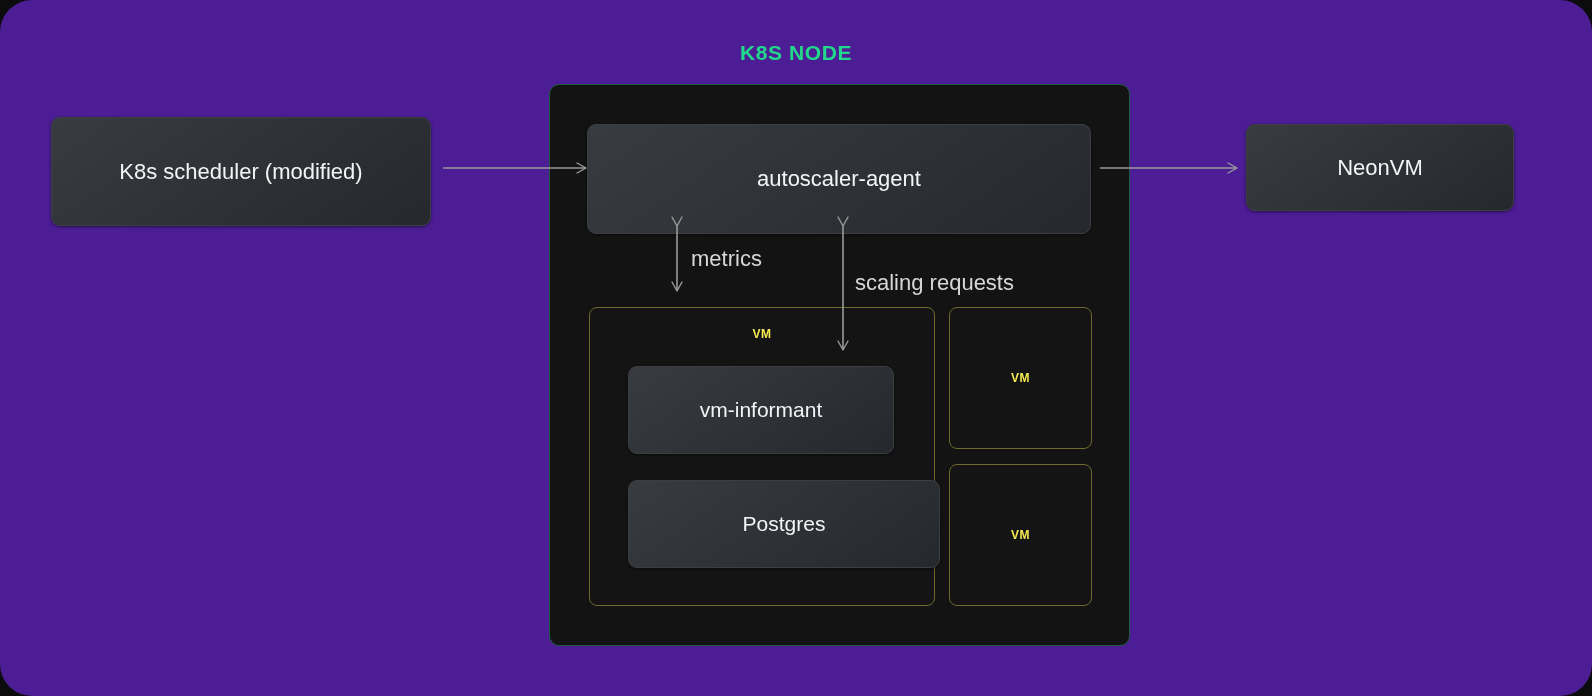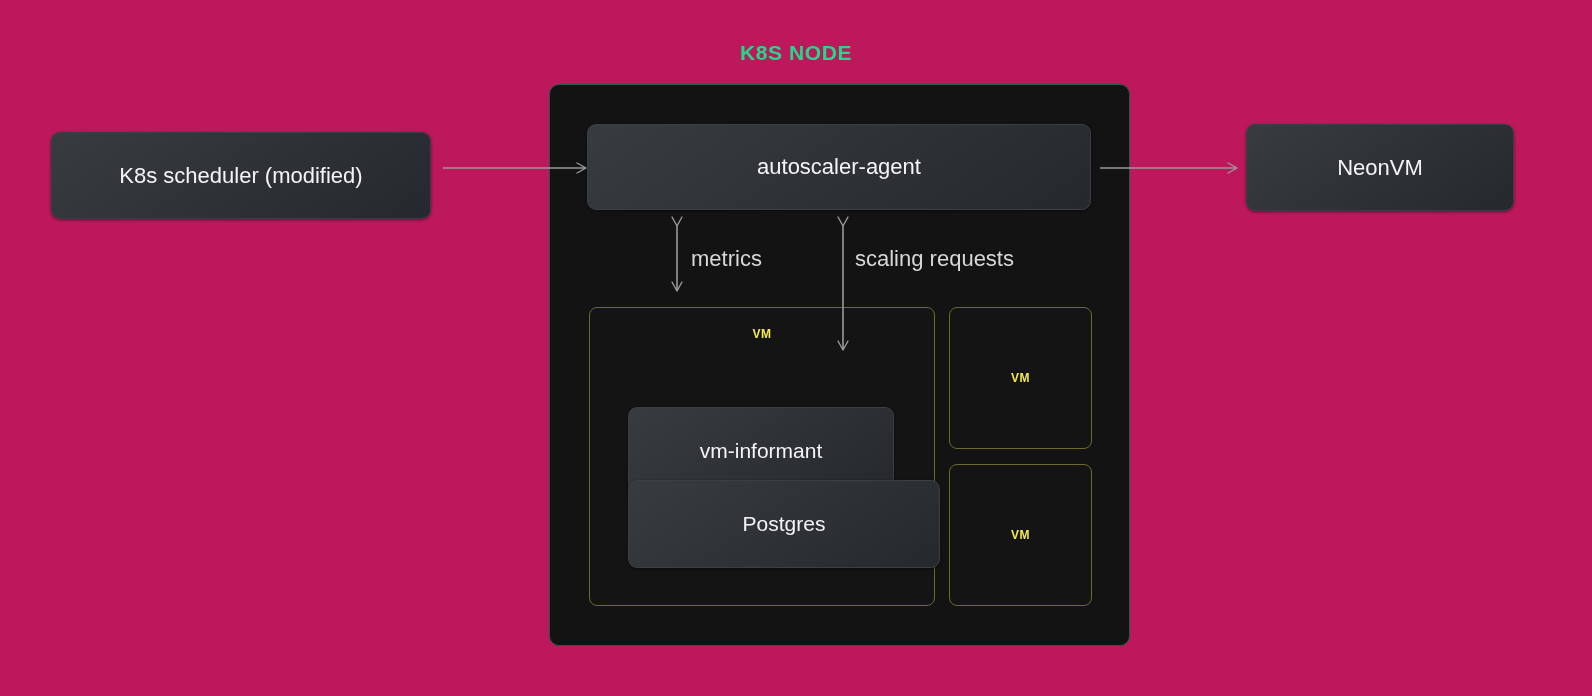--- a/index.html
+++ b/index.html
@@ -52,23 +52,23 @@
     background: linear-gradient(145deg, #383b40 0%, #303337 42%, #25282c 100%);
     display: flex;
     align-items: center;
     justify-content: center;
     color: #f3f4f6;
     font-size: 22px;
     font-weight: 400;
     box-shadow: 0 1px 3px rgba(0,0,0,.5);
   }
 
-  .scheduler-box { left: 51px;   top: 132px; width: 380px; height: 87px; }
+  .scheduler-box { left: 51px;   top: 117px; width: 380px; height: 109px; }
   .neonvm-box    { left: 1246px; top: 124px; width: 268px; height: 87px; }
-  .agent-box     { left: 587px;  top: 124px; width: 504px; height: 86px; }
+  .agent-box     { left: 587px;  top: 124px; width: 504px; height: 110px; }
 
   .informant-box { left: 628px; top: 366px; width: 266px; height: 88px; font-size: 21px; }
   .postgres-box  { left: 628px; top: 480px; width: 312px; height: 88px; font-size: 21px; }
 
   
   .vm-box {
     position: absolute;
     border: 1px solid #6e6a2b;
     border-radius: 8px;
     background: #141414;
@@ -110,21 +110,21 @@
     color: #d6d7d9;
     font-size: 22px;
     white-space: nowrap;
   }
   .label-metrics  { left: 691px; top: 246px; }
   .label-scaling  { left: 855px; top: 246px; }
 </style>
 </head>
 <body style="background: rgb(12, 12, 12);">
 
-<div id="canvas" style="background: #be185d;">
+<div id="canvas" style="background: #4c1d95; border-radius: 32px;">
 
   <div class="node-title" style="color: rgb(33, 217, 138);">K8S NODE</div>
 
   <div class="k8s-node" style="border-color: rgb(31, 92, 67);">
 
     <div class="vm-box vm-main" style="left: 39px; top: 222px; border-color: rgb(110, 106, 43);">
       <div class="vm-label" style="color: rgb(245, 234, 82);">VM</div>
     </div>
 
     <div class="vm-box vm-small-1" style="left: 399px; top: 222px; border-color: rgb(110, 106, 43);">
@@ -135,21 +135,21 @@
       <div class="vm-label" style="color: rgb(245, 234, 82);">VM</div>
     </div>
   </div>
 
   <div class="comp-box scheduler-box" style="color: rgb(243, 244, 246);">K8s scheduler (modified)</div>
 
   <div class="comp-box agent-box" style="color: rgb(243, 244, 246);">autoscaler-agent</div>
 
   <div class="comp-box neonvm-box" style="color: rgb(243, 244, 246);">NeonVM</div>
 
-  <div class="comp-box informant-box" style="color: rgb(243, 244, 246); margin-top: 41px;">vm-informant</div>
+  <div class="comp-box informant-box" style="color: rgb(243, 244, 246);">vm-informant</div>
 
   <div class="comp-box postgres-box" style="color: rgb(243, 244, 246);">Postgres</div>
 
   <svg class="arrows" viewBox="0 0 1592 696" width="1592" height="696">
     <defs>
       <marker id="ah-left" markerWidth="10" markerHeight="10" refX="9" refY="5" orient="auto-start-reverse" markerUnits="userSpaceOnUse">
         <path d="M 9 1 L 2 5 L 9 9" fill="none" stroke="#9a9a9a" stroke-width="1.4" stroke-linecap="round" stroke-linejoin="round"></path>
       </marker>
       <marker id="ah-right" markerWidth="14" markerHeight="12" refX="12" refY="6" orient="auto" markerUnits="userSpaceOnUse">
         <path d="M 3 1 L 12 6 L 3 11" fill="none" stroke="#9a9a9a" stroke-width="1.4" stroke-linecap="round" stroke-linejoin="round"></path>
@@ -166,15 +166,15 @@
 
     <line x1="1100" y1="168" x2="1237" y2="168" stroke="#9a9a9a" stroke-width="1.6" marker-end="url(#ah-right)"></line>
 
     <line x1="677" y1="226" x2="677" y2="291" stroke="#9a9a9a" stroke-width="1.6" marker-start="url(#ah-up)" marker-end="url(#ah-down)" transform=""></line>
 
     <line x1="843" y1="226" x2="843" y2="350" stroke="#9a9a9a" stroke-width="1.6" marker-start="url(#ah-up)" marker-end="url(#ah-down)"></line>
   </svg>
 
   <div class="arrow-label label-metrics" style="color: rgb(214, 215, 217);">metrics</div>
 
-  <div class="arrow-label label-scaling" style="color: rgb(214, 215, 217);">scaling requests</div>
+  <div class="arrow-label label-scaling" style="color: rgb(214, 215, 217); margin-top: 24px;">scaling requests</div>
 
 </div>
 
 </body></html>

